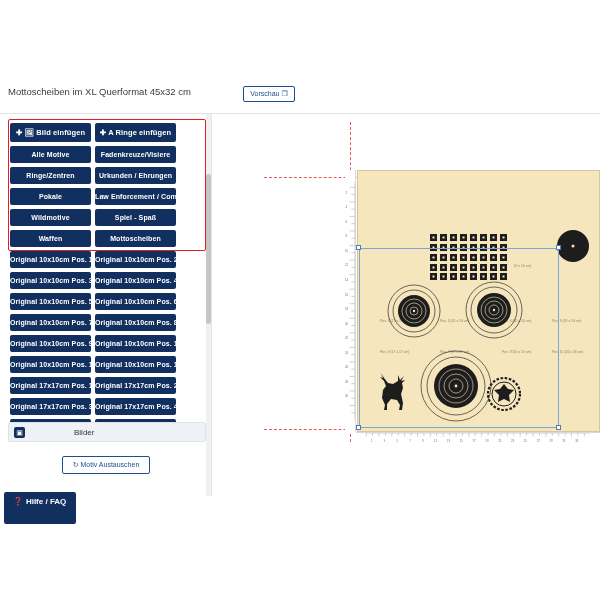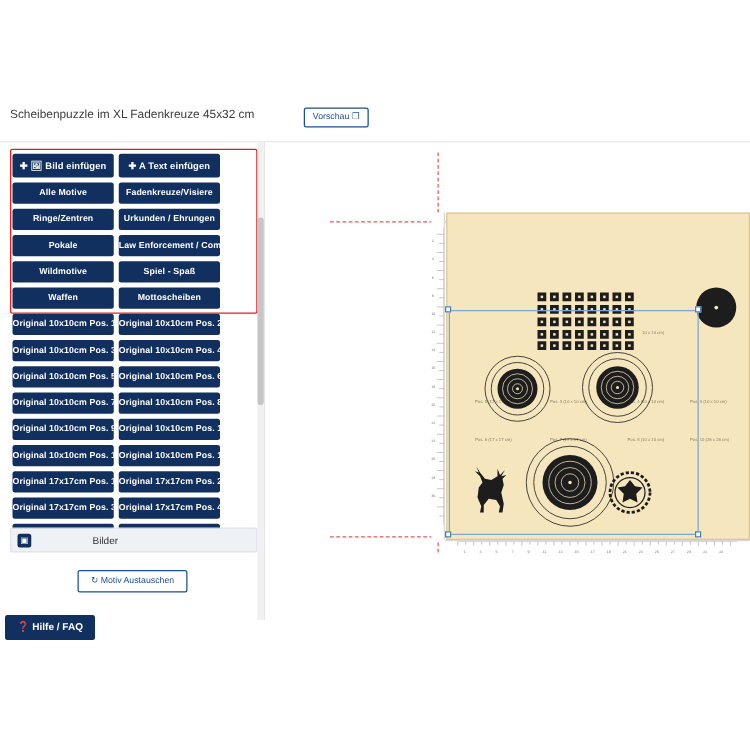--- a/index.html
+++ b/index.html
@@ -148,21 +148,21 @@
     left: 0; top: 60px;
     width: 5px; height: 150px;
     background: #c6c6c6;
     border-radius: 3px;
   }
 
   
   .help-btn {
     position: absolute;
     left: 4px; top: 492px;
-    width: 72px; height: 20px;
+    width: 72px; height: 32px;
     background: #12305f;
     color: #ffffff;
     font-size: 8px;
     font-weight: bold;
     line-height: 20px;
     text-align: center;
     border-radius: 2px;
     cursor: pointer;
   }
 
@@ -257,41 +257,41 @@
     width: 36px; height: 36px;
     color: #1d1d1d;
   }
 </style>
 </head>
 <body>
 
 <div class="page">
 
   <div class="header">
-    <div class="header-title">Scheibenpuzzle im XL Fadenkreuze 45x32 cm</div>
+    <div class="header-title">Mottoscheiben im XL Querformat 45x32 cm</div>
   </div>
   <div class="preview-btn">
     <span>Vorschau</span>
     <span class="ico">❐</span>
   </div>
 
   <div class="left-panel"></div>
 
   <div class="btn-grid">
 
     <div class="btn-row">
       <div class="nbtn top">
         <span>✚</span>
         <span>🖼</span>
         <span>Bild einfügen</span>
       </div>
       <div class="nbtn top">
         <span>✚</span>
         <span>A</span>
-        <span>Text einfügen</span>
+        <span>Ringe einfügen</span>
       </div>
     </div>
 
     <div class="btn-row">
       <div class="nbtn">Alle Motive</div>
       <div class="nbtn">Fadenkreuze/Visiere</div>
     </div>
     <div class="btn-row">
       <div class="nbtn">Ringe/Zentren</div>
       <div class="nbtn">Urkunden / Ehrungen</div>

